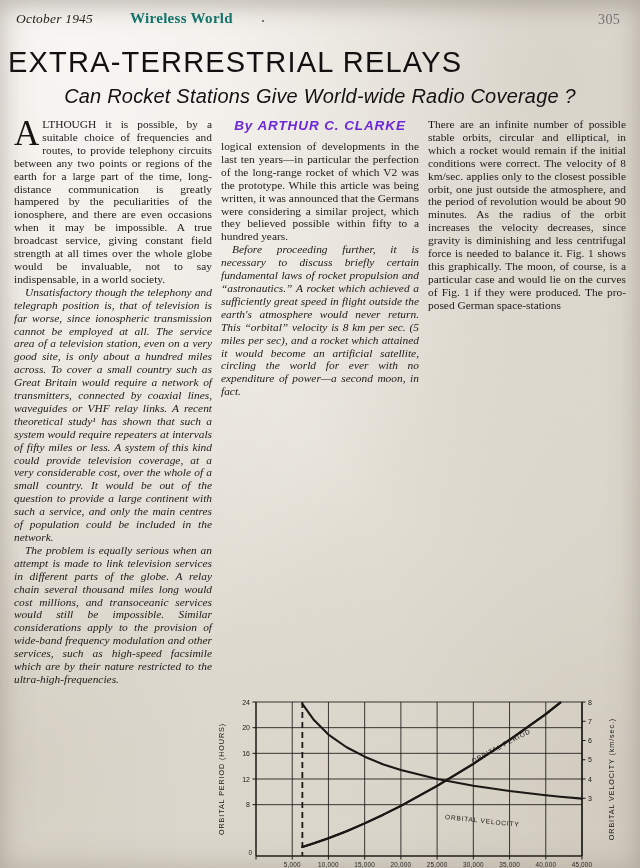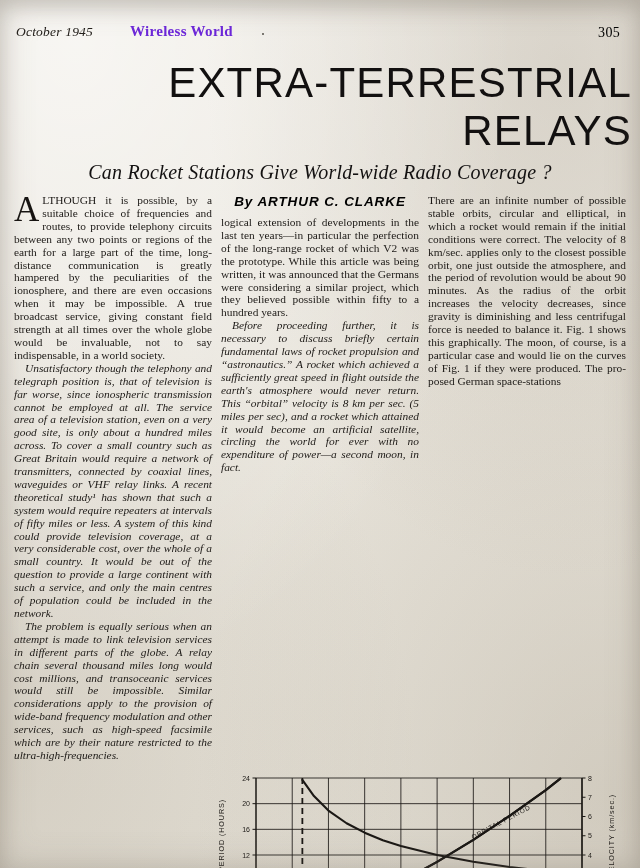--- a/index.html
+++ b/index.html
@@ -19,55 +19,55 @@
       radial-gradient(ellipse at 88% 8%, rgba(170,160,145,.30), rgba(255,255,255,0) 45%),
       radial-gradient(ellipse at 95% 92%, rgba(175,165,148,.35), rgba(255,255,255,0) 48%),
       radial-gradient(ellipse at 4% 88%, rgba(175,165,148,.28), rgba(255,255,255,0) 45%),
       linear-gradient(175deg, #efece5 0%, #e8e4db 40%, #e3dfd5 100%);
     pointer-events:none;
   }
   .edge-shade{
     position:absolute;inset:0;pointer-events:none;
     box-shadow: inset 0 0 34px rgba(120,110,95,.30), inset 0 8px 18px rgba(120,110,95,.22);
   }
-  .page{position:absolute;inset:0;padding:13px 8px;box-sizing:border-box;}
+  .page{position:absolute;inset:0;padding:0 8px;box-sizing:border-box;}
 
   
   .runhead{
     position:relative;height:30px;margin:6px 4px 0 4px;
   }
   .rh-date{
     position:absolute;left:4px;top:5px;
     font-family:"Liberation Serif", serif;
     font-style:italic;font-size:13.5px;letter-spacing:.2px;color:#24201c;
   }
   .rh-mag{
     position:absolute;left:118px;top:4px;
     font-family:"Liberation Serif", serif;
-    font-weight:bold;font-size:15px;letter-spacing:.3px;color:#6d28d9;
+    font-weight:bold;font-size:15px;letter-spacing:.3px;color:#0f766e;
   }
   .rh-dot{position:absolute;left:250px;top:14px;width:2px;height:2px;background:#55504a;border-radius:50%;}
   .rh-page{
     position:absolute;right:8px;top:6px;
-    font-size:14px;color:#000000;letter-spacing:.3px;
+    font-size:14px;color:#737373;letter-spacing:.3px;
   }
 
   
   .title{
-    text-align:right;
+    text-align:left;
     font-family:"Liberation Sans", sans-serif;
     font-weight:400;
-    font-size:42px;
+    font-size:29px;
     letter-spacing:1.2px;
     margin:10px 0 2px 0;
     color:#121010;
   }
   .subtitle{
     text-align:center;
-    font-family:Liberation Serif, serif;
+    font-family:Liberation Sans, sans-serif;
     font-style:italic;
     font-weight:400;
     font-size:20px;
     letter-spacing:.2px;
     margin:6px 0 10px 0;
     color:#131111;
   }
 
   
   .cols{
@@ -89,21 +89,21 @@
   }
   .col p + p{text-indent:11px;font-style:italic;}
   .byline{
     text-align:center;
     font-family:"Liberation Sans", sans-serif;
     font-style:italic;
     font-weight:bold;
     font-size:13.5px;
     letter-spacing:.9px;
     margin:0 0 7px 0;
-    color:#000000;
+    color:#6d28d9;
   }
   .dropcap-para{position:relative;min-height:40px;}
   .dropcap{
     float:left;
     font-family:"Liberation Serif", serif;
     font-size:35px;
     line-height:29px;
     padding:1px 2px 0 0;
     margin:0 1px 0 0;
     color:#171412;

